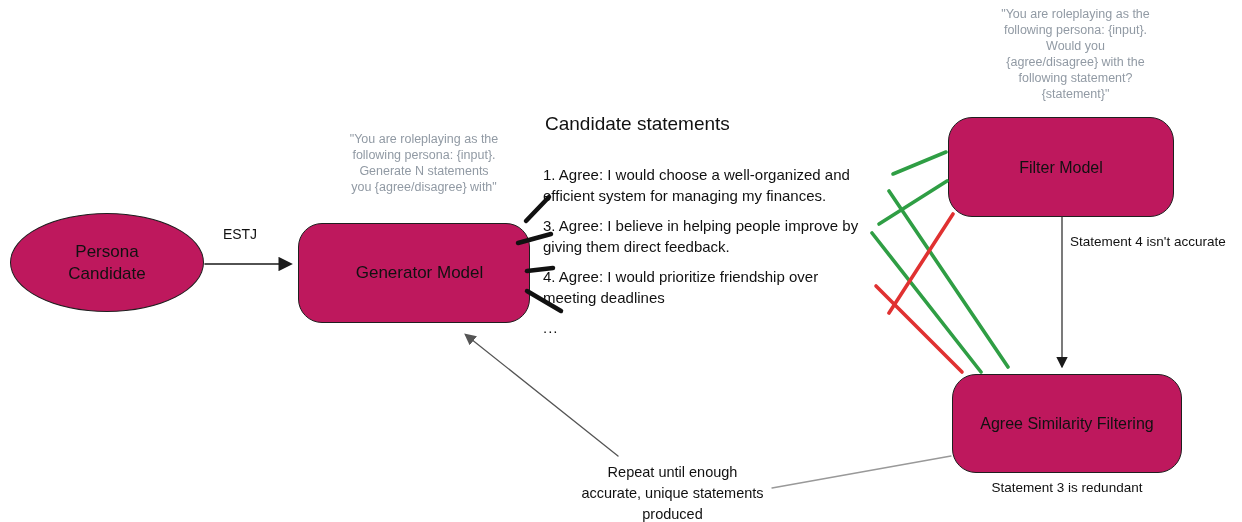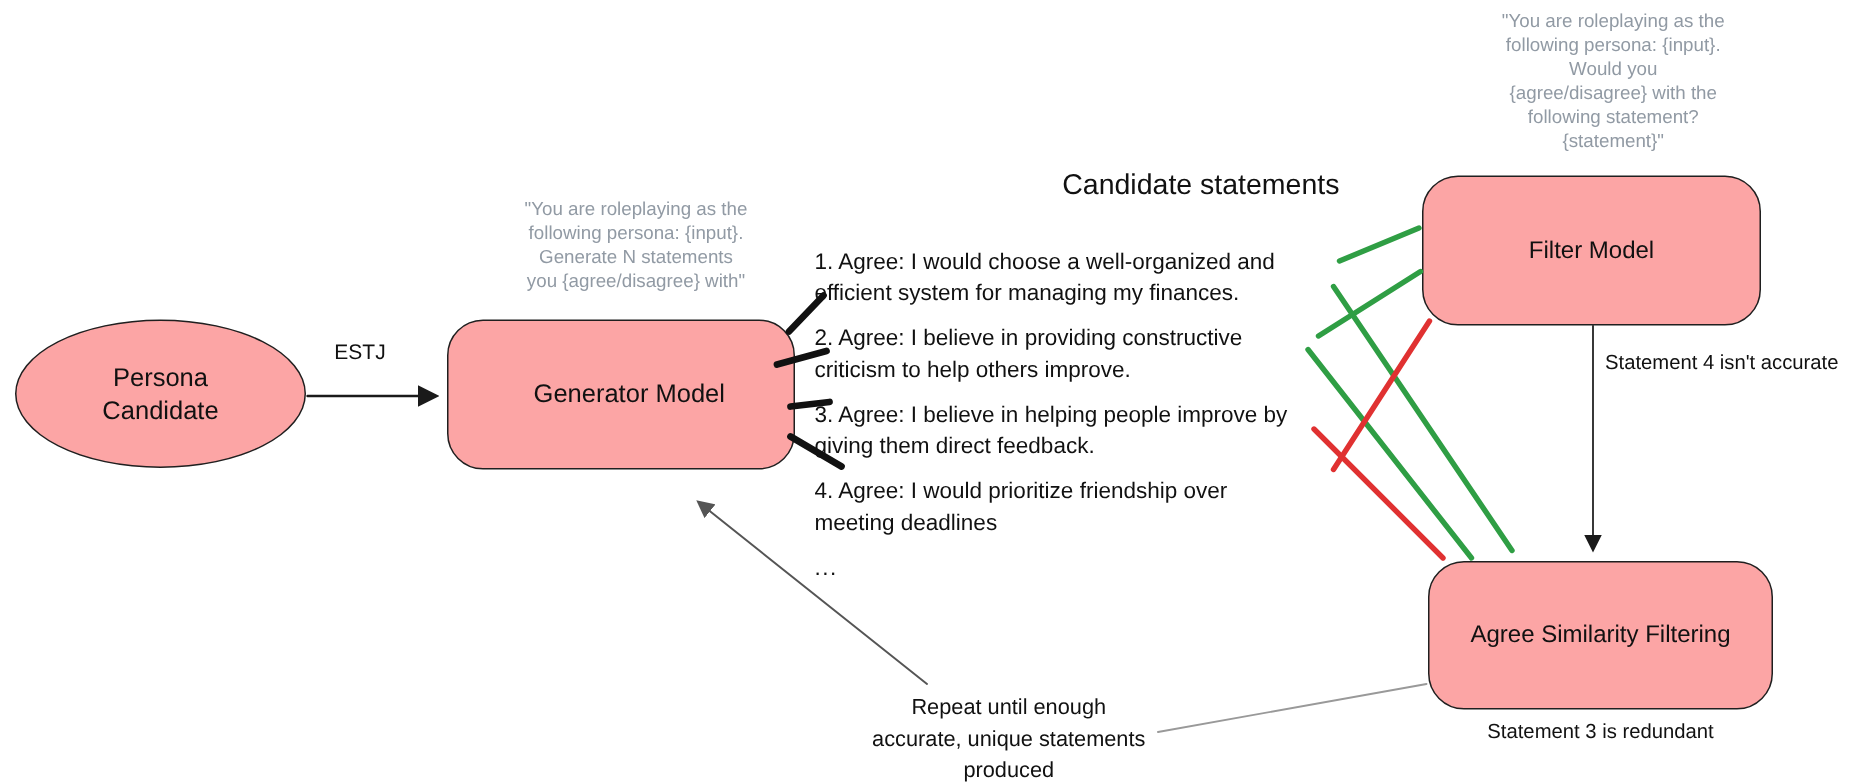--- a/index.html
+++ b/index.html
@@ -13,21 +13,21 @@
   }
   .connectors{
     position:absolute;left:0;top:0;width:1242px;height:522px;
     pointer-events:none;
     z-index:3;
   }
   .node{
     position:absolute;
     box-sizing:border-box;
     border:1.5px solid #1f1f1f;
-    background:#fca5a5;
+    background:#be185d;
     display:flex;align-items:center;justify-content:center;
     text-align:center;
     z-index:2;
   }
   .rounded{border-radius:24px;}
   .ellipse{border-radius:50%;}
   .node-label{white-space:pre-line;}
   .lbl-lg{font-size:17px;line-height:22px;}
   .lbl-md{font-size:16px;line-height:21px;}
   .prompt{
@@ -35,21 +35,21 @@
     color:#919aa4;
     font-size:12.5px;line-height:16px;
     text-align:center;
     white-space:pre-line;
     z-index:1;
   }
   .section-title{
     position:absolute;
     left:545px;top:113px;width:348px;
     font-size:19px;
-    text-align:right;
+    text-align:left;
     z-index:1;
   }
   .statements{
     position:absolute;
     left:543px;top:164px;width:352px;
     font-size:15px;line-height:21px;
     text-align:left;
     z-index:1;
   }
   .statement{white-space:pre-line;margin:0 0 9px 0;}
@@ -100,21 +100,21 @@
       </g>
   </svg>
 
   <div class="node ellipse" style="left:10px;top:213px;width:194px;height:99px;">
     <span class="node-label lbl-lg">Persona
 Candidate</span>
   </div>
 
   <div class="edge-label">ESTJ</div>
 
-  <div class="node rounded" style="left:298px;top:213px;width:232px;height:100px;padding-left:11px;">
+  <div class="node rounded" style="left:298px;top:223px;width:232px;height:100px;padding-left:11px;">
     <span class="node-label lbl-lg">Generator Model</span>
   </div>
 
   <div class="prompt" style="left:324px;top:131px;width:200px;">"You are roleplaying as the
 following persona: {input}.
 Generate N statements
 you {agree/disagree} with"</div>
 
   <div class="node rounded" style="left:948px;top:117px;width:226px;height:100px;">
     <span class="node-label lbl-md">Filter Model</span>
@@ -129,22 +129,20 @@
 
   <div class="node rounded" style="left:952px;top:374px;width:230px;height:99px;">
     <span class="node-label lbl-md">Agree Similarity Filtering</span>
   </div>
 
   <div class="section-title">Candidate statements</div>
 
   <div class="statements">
     <p class="statement">1. Agree: I would choose a well-organized and
 efficient system for managing my finances.</p>
-    <p class="statement">2. Agree: I believe in providing constructive
-criticism to help others improve.</p>
     <p class="statement">3. Agree: I believe in helping people improve by
 giving them direct feedback.</p>
     <p class="statement">4. Agree: I would prioritize friendship over
 meeting deadlines</p>
     <p class="statement more-indicator">...</p>
   </div>
 
   <div class="note note-filter">Statement 4 isn't accurate</div>
 
   <div class="note note-cosine">Statement 3 is redundant</div>

